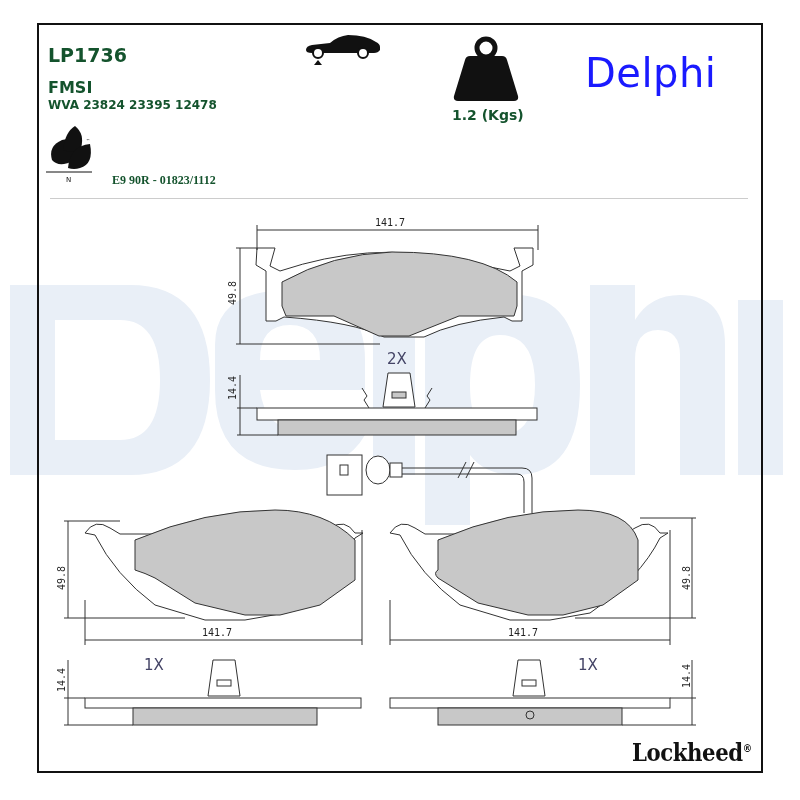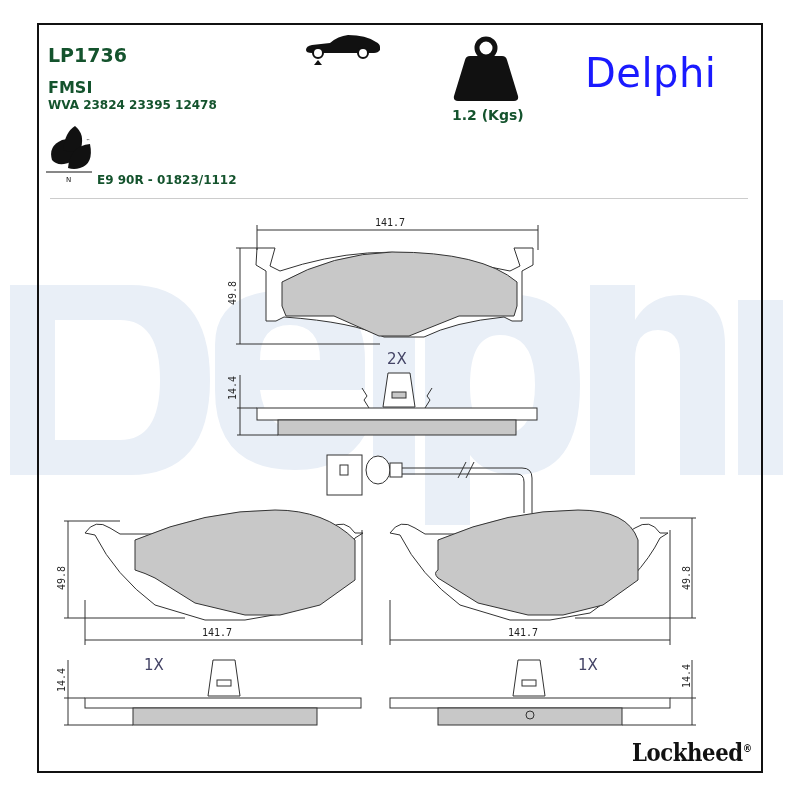--- a/index.html
+++ b/index.html
@@ -3,21 +3,21 @@
 <meta charset="utf-8">
 <style>
   html,body{margin:0;padding:0;background:#fff;}
   body{width:800px;height:800px;position:relative;overflow:hidden;font-family:"DejaVu Sans",sans-serif;}
   .frame{position:absolute;left:37px;top:23px;width:726px;height:750px;border:2px solid #111;box-sizing:border-box;}
   .wm{position:absolute;left:0;top:0;width:800px;height:800px;}
   .txt{position:absolute;color:#14532d;font-weight:bold;}
   .pn{left:48px;top:44px;font-size:19px;}
   .fmsi{left:48px;top:78px;font-size:16px;}
   .wva{left:48px;top:98px;font-size:12px;}
-  .ece{left:97px;top:173px;font-size:12px;}
+  .ece{left:112px;top:173px;font-size:12px;font-family:Liberation Serif, serif;}
   .kgs{left:452px;top:107px;font-size:14px;}
   .delphi{position:absolute;left:585px;top:50px;font-size:40px;font-weight:normal;color:#1a1aff;letter-spacing:0.5px;font-family:"DejaVu Sans",sans-serif;}
   .lockheed{position:absolute;left:632px;top:738px;font-size:25px;font-weight:bold;color:#111;font-family:"DejaVu Serif",serif;letter-spacing:-0.5px;transform:scaleX(0.85);transform-origin:left;}
   .lockheed sup{font-size:11px;font-family:"DejaVu Sans",sans-serif;}
   .sep{position:absolute;left:50px;top:198px;width:698px;height:1px;background:#ccc;}
   svg.d{position:absolute;left:0;top:0;}
   .dim{font-family:"DejaVu Sans Mono",monospace;font-size:10px;fill:#222;}
   .qty{font-family:"DejaVu Sans",sans-serif;font-size:15px;fill:#446;}
 </style>
 </head>

